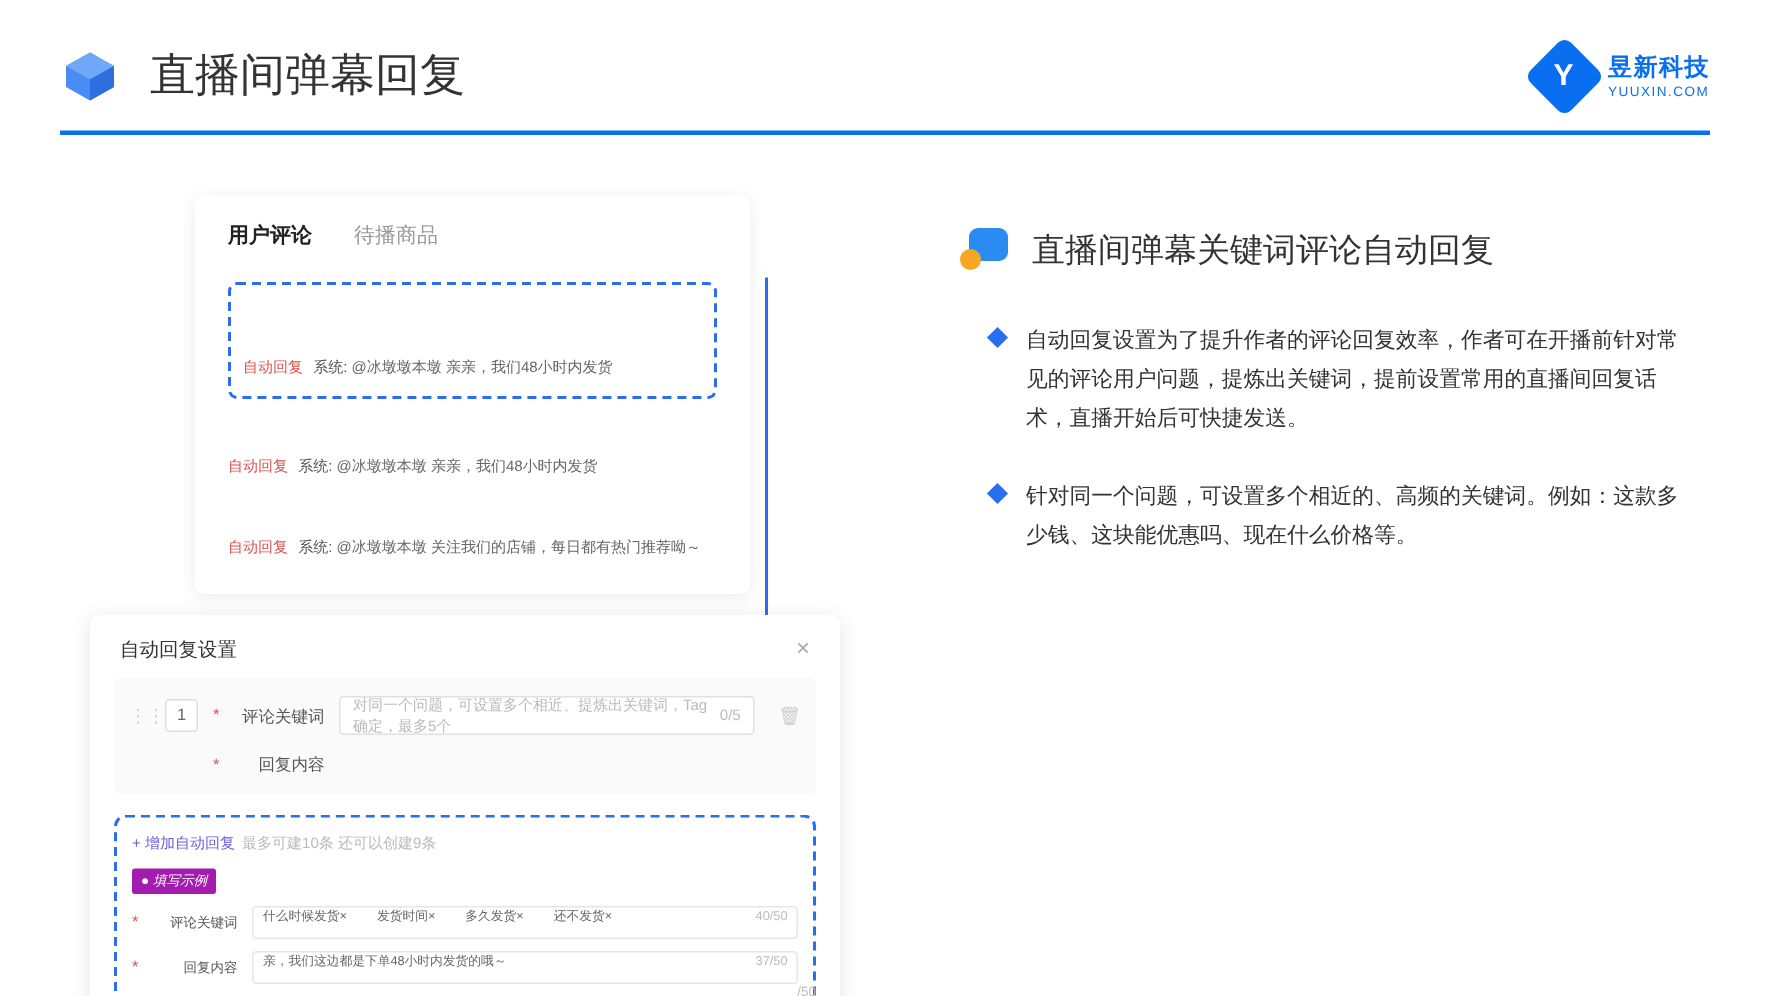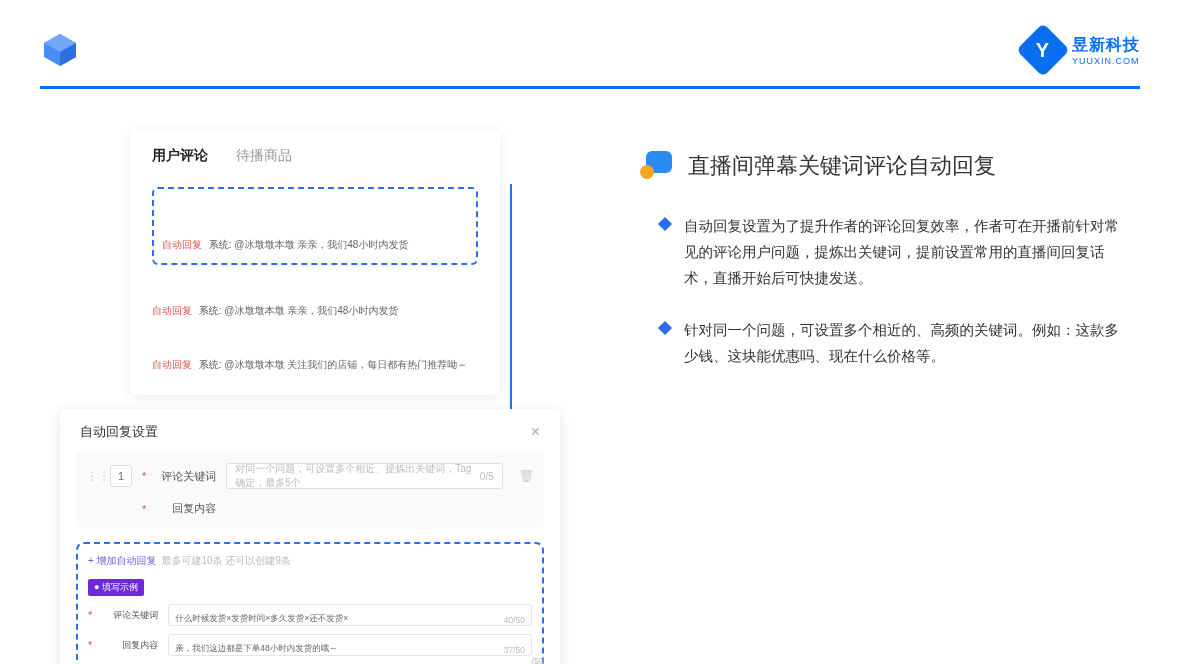--- a/index.html
+++ b/index.html
@@ -47,25 +47,25 @@
 .req-star { color: #d9534f; font-size: 11px; }
 .field-label { font-size: 11px; color: #555; width: 60px; text-align: right; }
 .input-box { flex: 1; height: 26px; border: 1px solid #e0e0e0; border-radius: 3px; display: flex; align-items: center; padding: 0 8px; background: #fff; }
 .input-placeholder { font-size: 10px; color: #bbb; flex: 1; }
 .input-count { font-size: 10px; color: #bbb; }
 .trash { color: #ccc; font-size: 12px; margin-left: 6px; }
 
 .example-block { border: 2px dashed #2a6ef0; border-radius: 8px; padding: 10px 10px 12px 10px; margin-top: 14px; }
 .add-link { font-size: 10px; color: #6a5ee0; margin-bottom: 8px; }
 .add-hint { color: #bbb; margin-left: 2px; }
-.example-tag { display: inline-block; background: #6d28d9; color: #fff; font-size: 9px; padding: 2px 6px; border-radius: 2px; margin-bottom: 8px; }
+.example-tag { display: inline-block; background: #a21caf; color: #fff; font-size: 9px; padding: 2px 6px; border-radius: 2px; margin-bottom: 8px; font-style: italic; }
 .ex-row { display: flex; align-items: center; gap: 10px; margin-bottom: 8px; }
 .ex-row:last-child { margin-bottom: 0; }
 .ex-label { font-size: 9px; color: #555; width: 56px; text-align: right; }
-.ex-input { flex: 1; height: 22px; border: 1px solid #e5e5e5; border-radius: 3px; background: #fff; display: flex; align-items: flex-end; padding: 0 6px; gap: 0; }
+.ex-input { flex: 1; height: 22px; border: 1px solid #e5e5e5; border-radius: 3px; background: #fff; display: flex; align-items: flex-start; padding: 0 6px; gap: 20px; }
 .keyword-tag { font-size: 8.5px; color: #666; white-space: nowrap; }
 .ex-text { font-size: 8.5px; color: #666; flex: 1; }
 .ex-count { font-size: 8.5px; color: #bbb; }
 .hanging-count { font-size: 9px; color: #bbb; position: absolute; right: 16px; bottom: 24px; }
 
 
 .right-header { display: flex; align-items: center; margin-bottom: 30px; }
 .speech-icon { width: 34px; height: 34px; margin-right: 14px; position: relative; }
 .bubble-blue { width: 26px; height: 22px; background: #2a8cf0; border-radius: 6px; position: absolute; top: 2px; left: 6px; }
 .bubble-yellow { width: 14px; height: 14px; background: #f5a623; border-radius: 50%; position: absolute; bottom: 4px; left: 0; }
@@ -79,20 +79,21 @@
 <body>
 
 <div class="header">
   <div class="header-icon">
     <svg width="40" height="40" viewBox="0 0 40 40">
         <polygon points="20,4 36,13 36,27 20,36 4,27 4,13" fill="#4a8cf5"></polygon>
         <polygon points="20,4 36,13 20,22 4,13" fill="#6fa8f8"></polygon>
         <polygon points="20,22 36,13 36,27 20,36" fill="#2d6fe0"></polygon>
       </svg>
   </div>
+  <div class="header-title">直播间弹幕回复</div>
   <div class="header-logo">
     <div class="logo-mark">
         <div class="logo-inner">Y</div>
       </div>
     <div class="logo-text">
       <div class="logo-cn">昱新科技</div>
       <div class="logo-en">YUUXIN.COM</div>
     </div>
   </div>
 </div>

